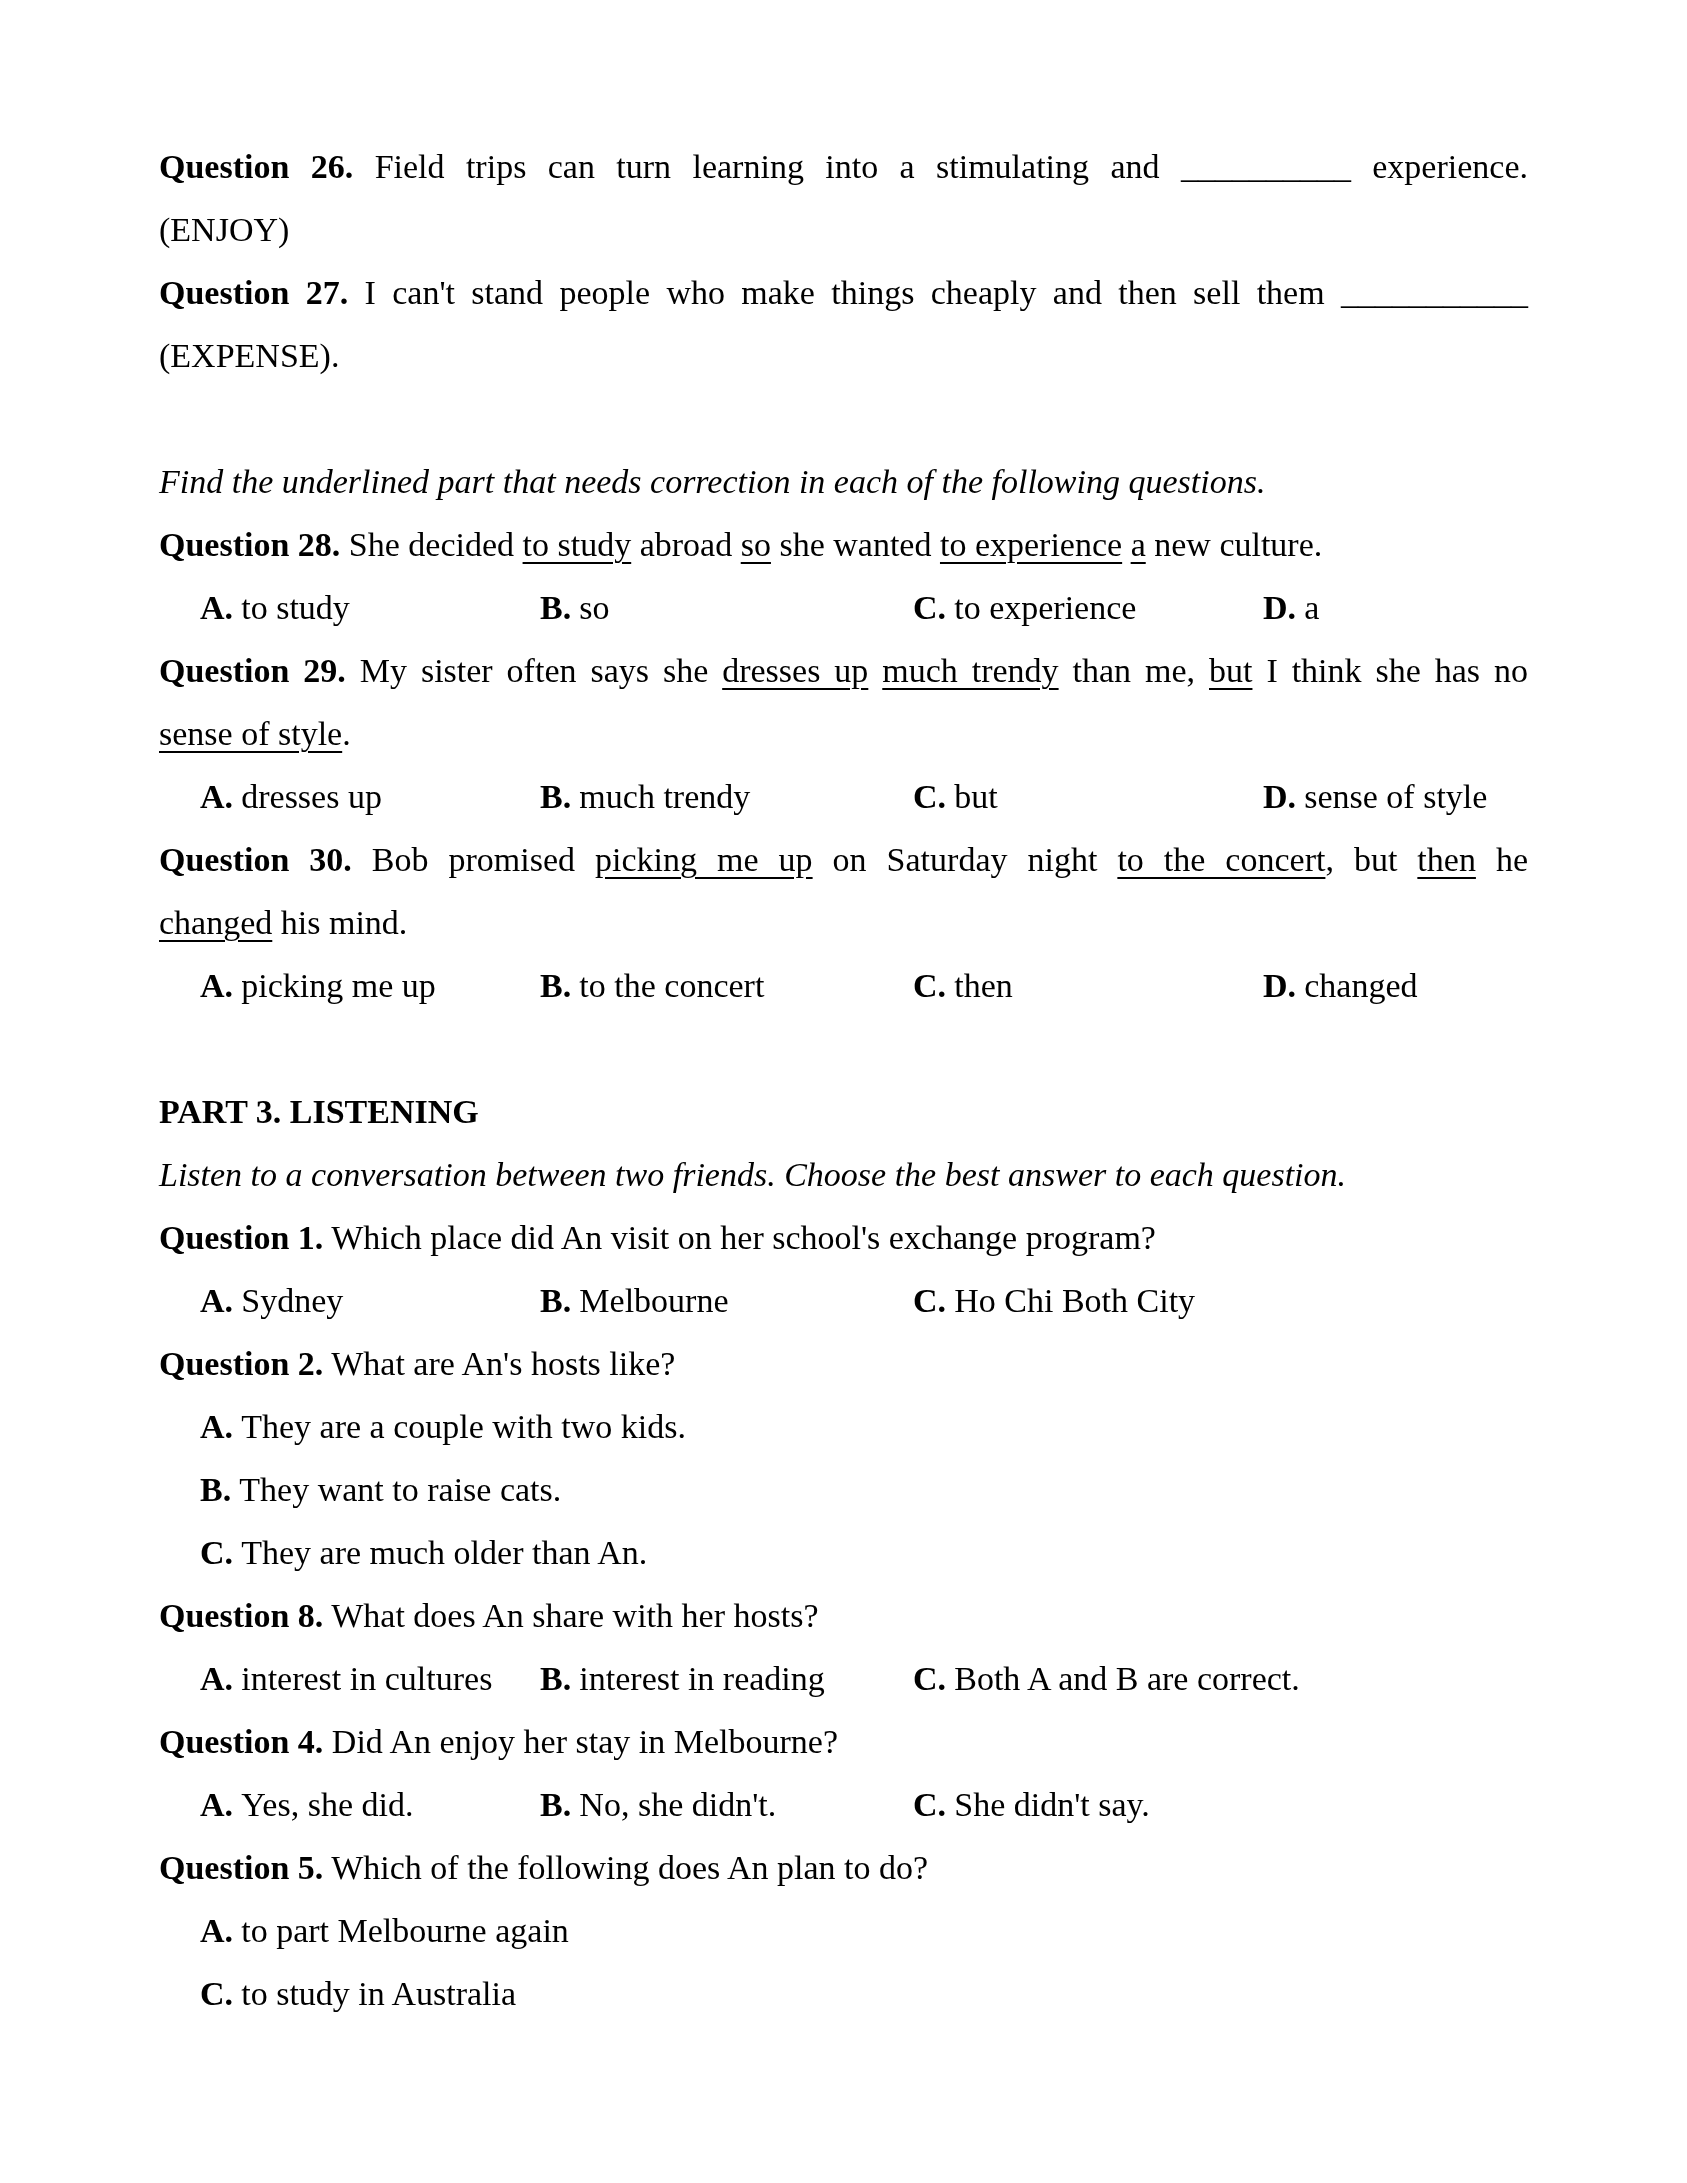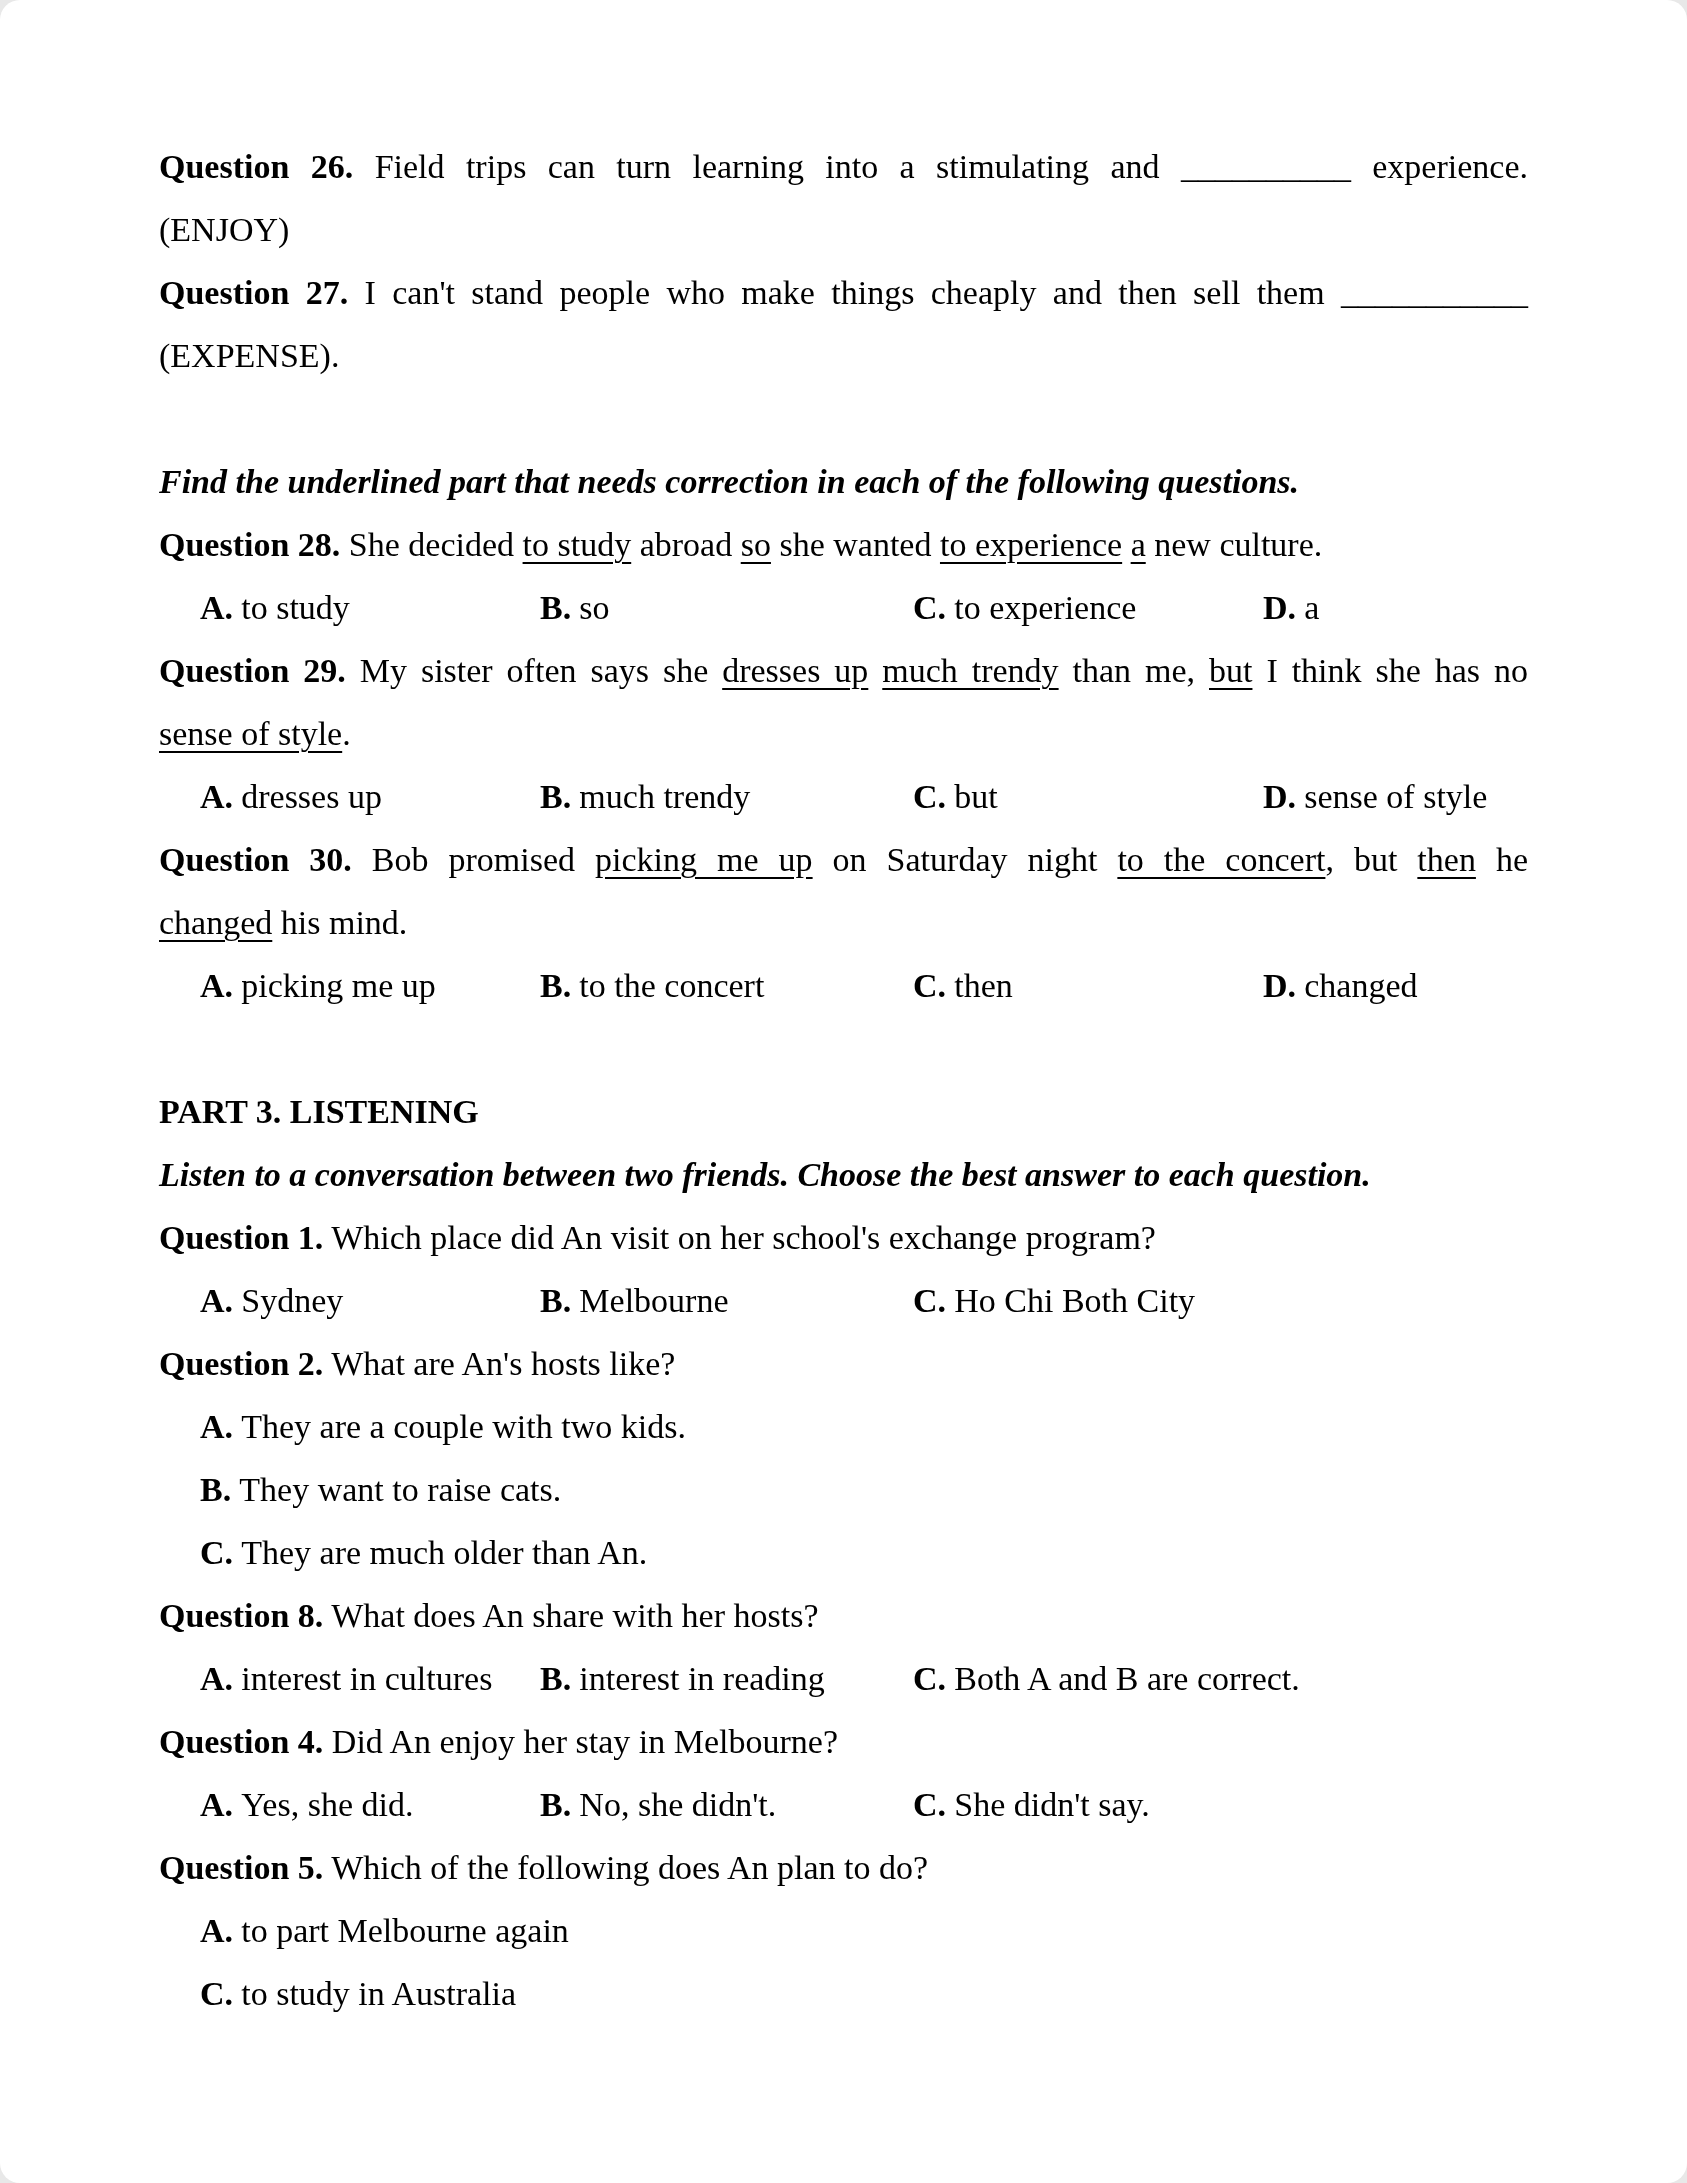--- a/index.html
+++ b/index.html
@@ -8,26 +8,25 @@
     width: 1687px;
     height: 2183px;
     margin: 0 auto;
     background: #ffffff;
     box-sizing: border-box;
     padding: 135px 159px 0 159px;
     font-family: "Liberation Serif", "DejaVu Serif", serif;
     font-size: 34px;
     line-height: 63px;
     color: #000000;
-    border-radius: 20px;
   }
   .line { min-height: 63px; }
   .justify { text-align: justify; text-align-last: justify; }
   .b  { font-weight: bold; }
-  .bi { font-weight: bold; font-style: italic; }
+  .bi { font-weight: normal; font-style: italic; }
   .u  { text-decoration: underline; text-decoration-thickness: 2.4px; text-underline-offset: 5.6px; }
   .opts { position: relative; }
   .opt { position: absolute; top: 0; white-space: nowrap; }
   .posA { left: 41px; }
   .posB { left: 381px; }
   .posC { left: 754px; text-align: center; }
   .posD { left: 1104px; }
   .opt-text { margin-left: 0.24em; }
   .indent { padding-left: 41px; }
   .spacer { height: 63px; }

